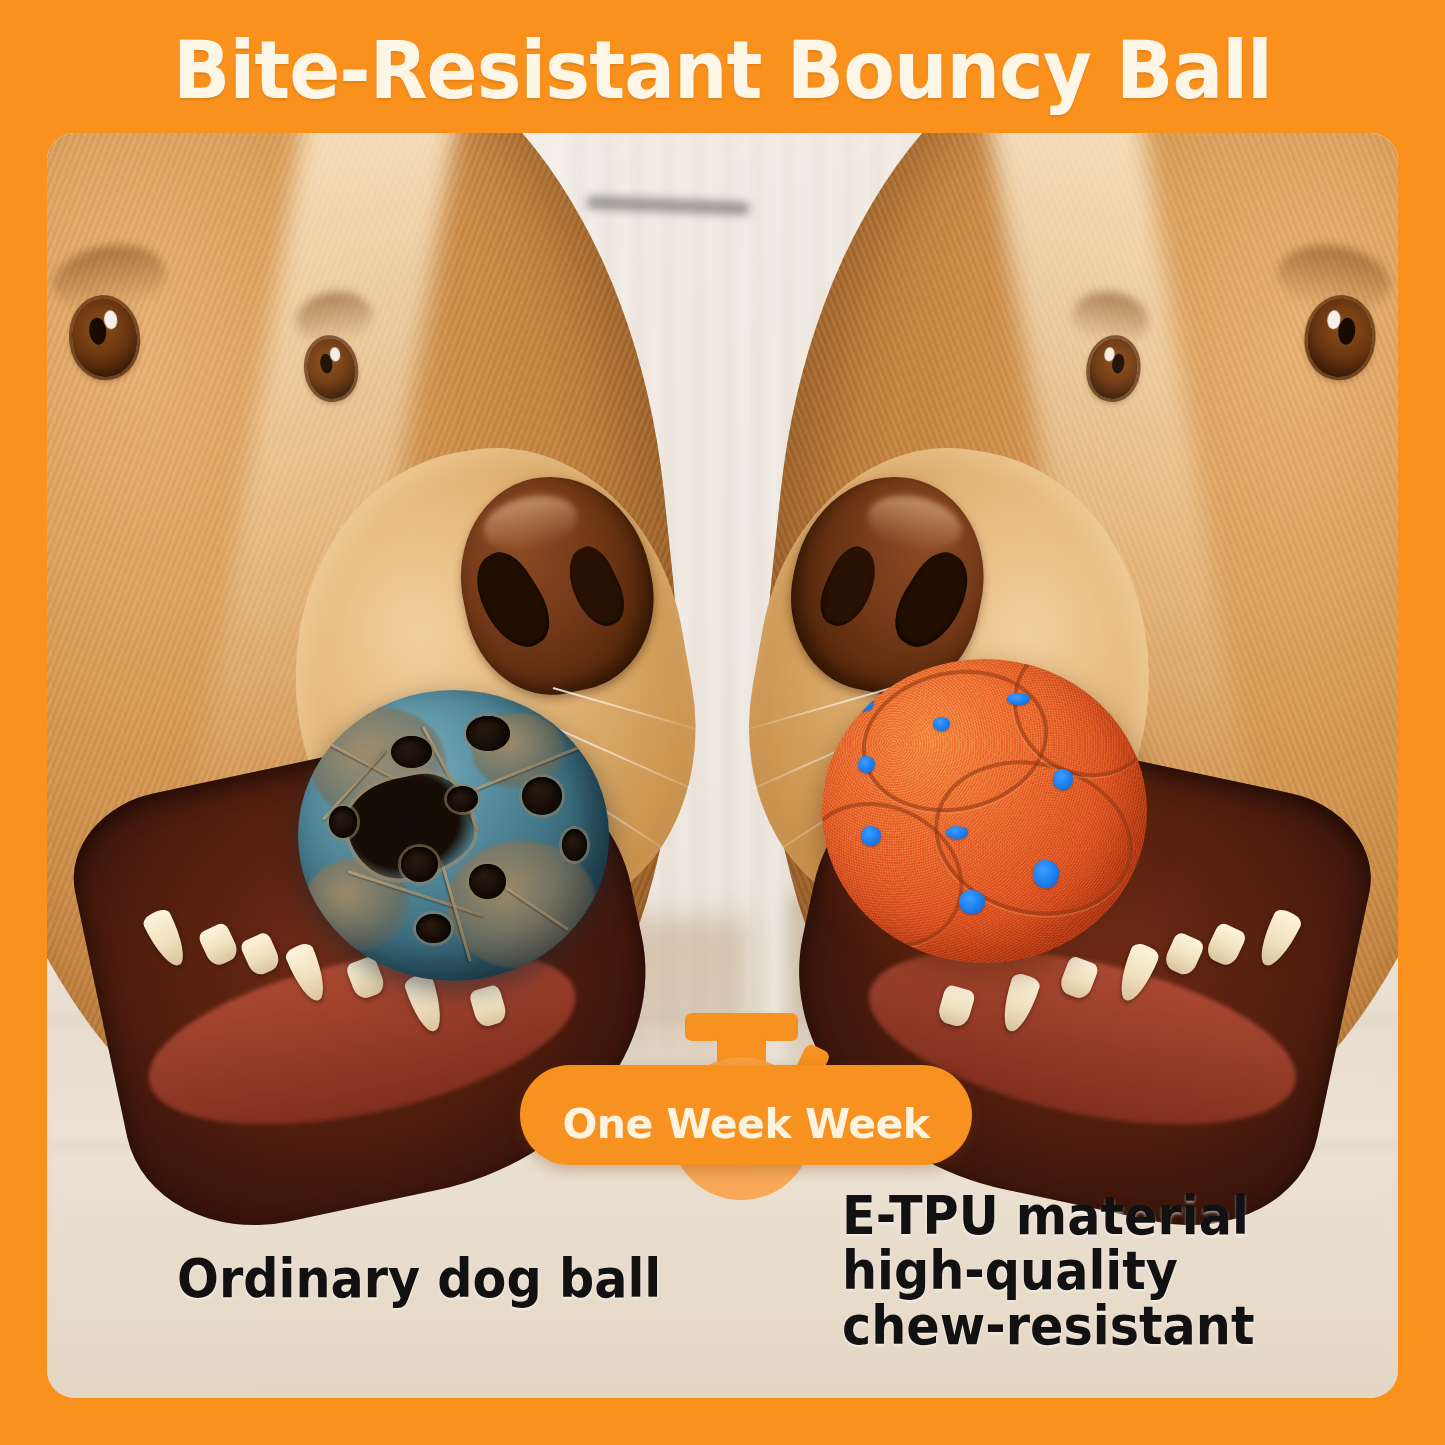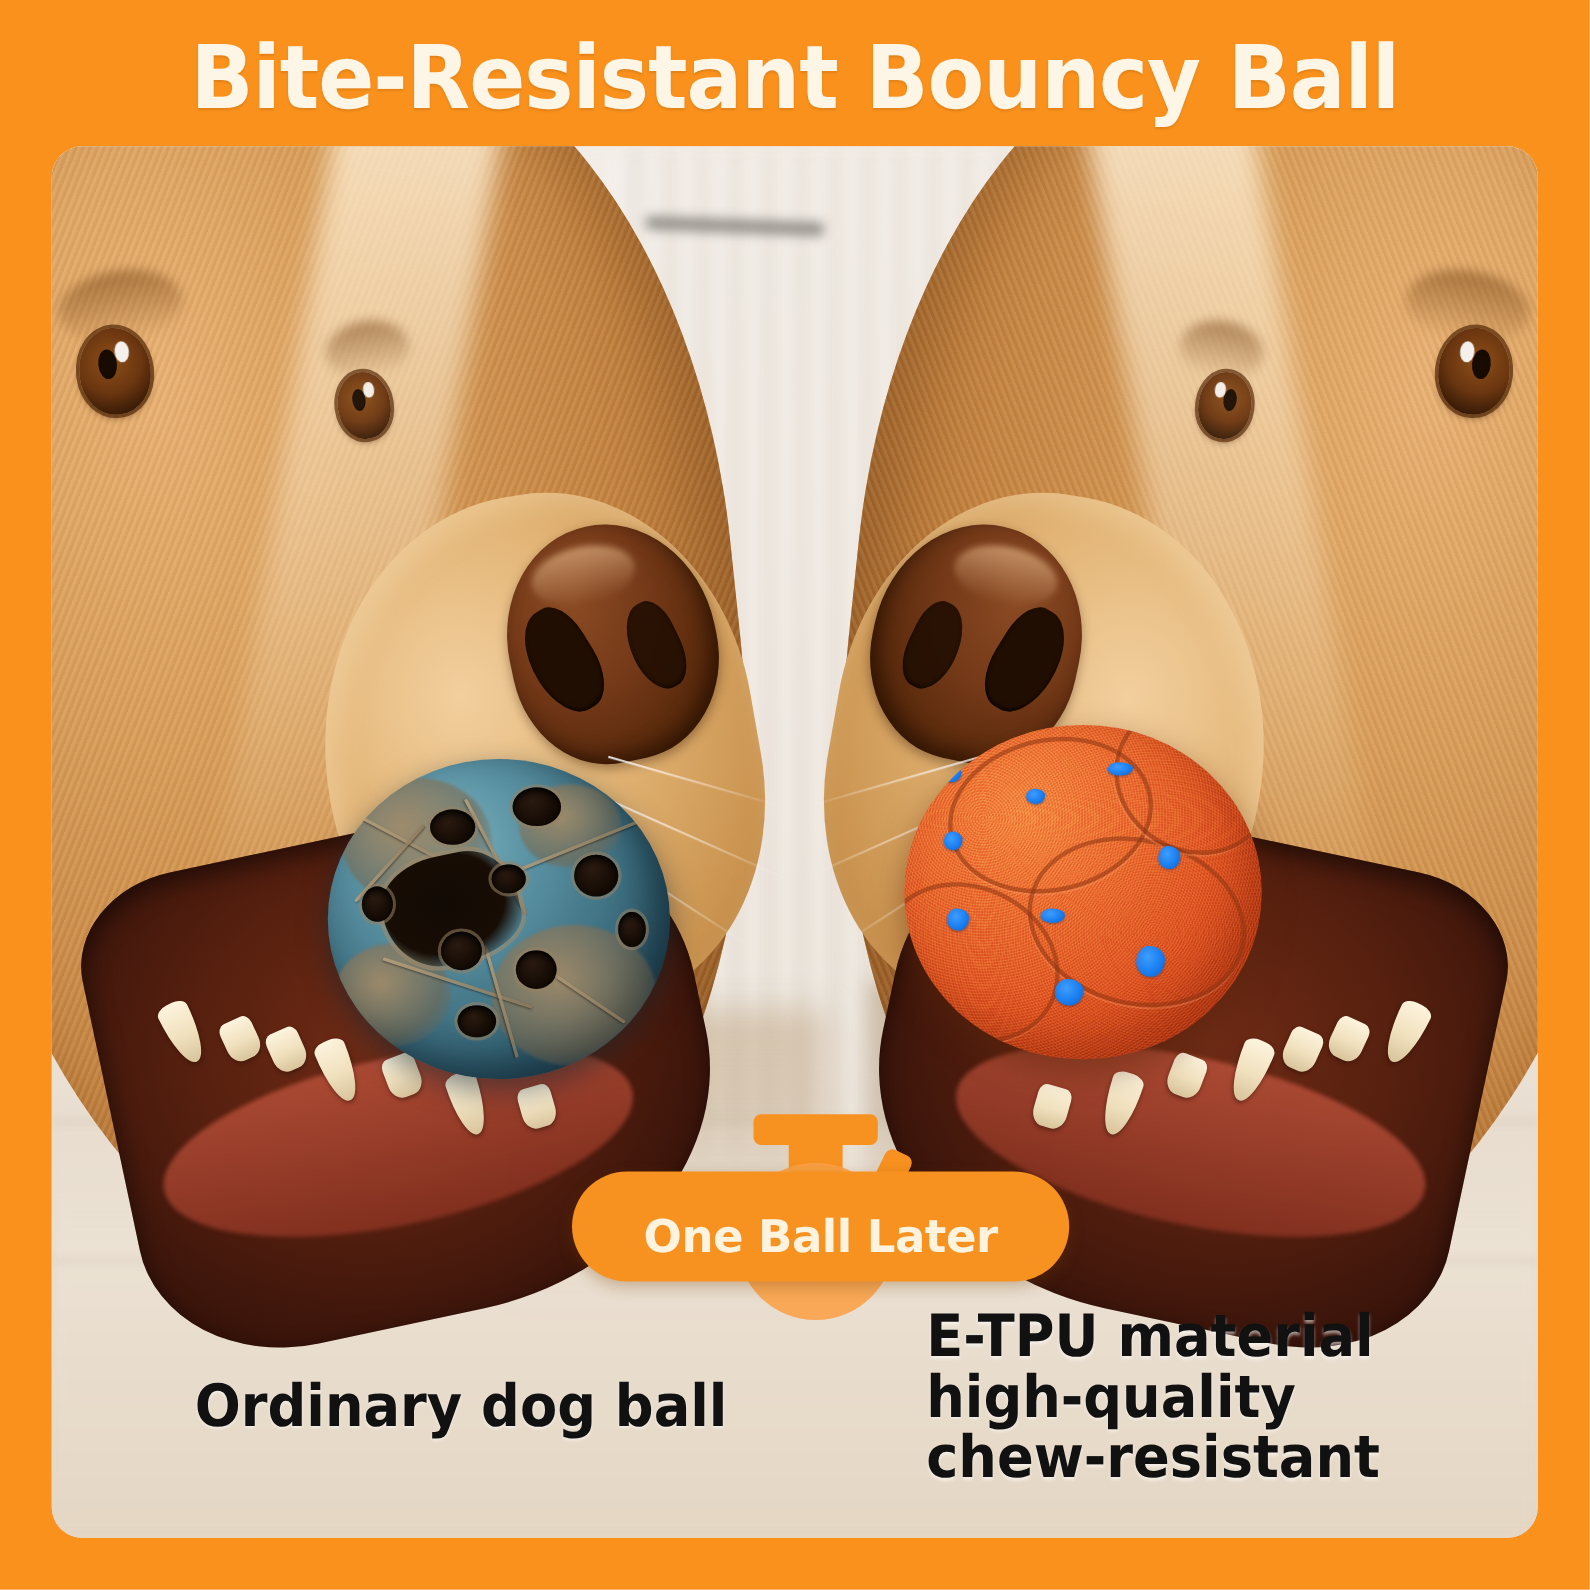--- a/index.html
+++ b/index.html
@@ -504,21 +504,21 @@
     <div id="badge">
       <div id="stopwatch">
         <div class="sw-crown"></div>
         <div class="sw-stem"></div>
         <div class="sw-side"></div>
         <div class="sw-circle"></div>
         <div class="sw-hand v"></div>
         <div class="sw-hand h"></div>
       </div>
       <div id="pill">
-        <span id="pill-label">One Ball Later</span>
+        <span id="pill-label">One Week Week</span>
       </div>
     </div>
 
     <div class="caption" id="caption-left">Ordinary dog ball</div>
 
     <div class="caption" id="caption-right">
       <div>E-TPU material</div>
       <div>high-quality</div>
       <div>chew-resistant</div>
     </div>

